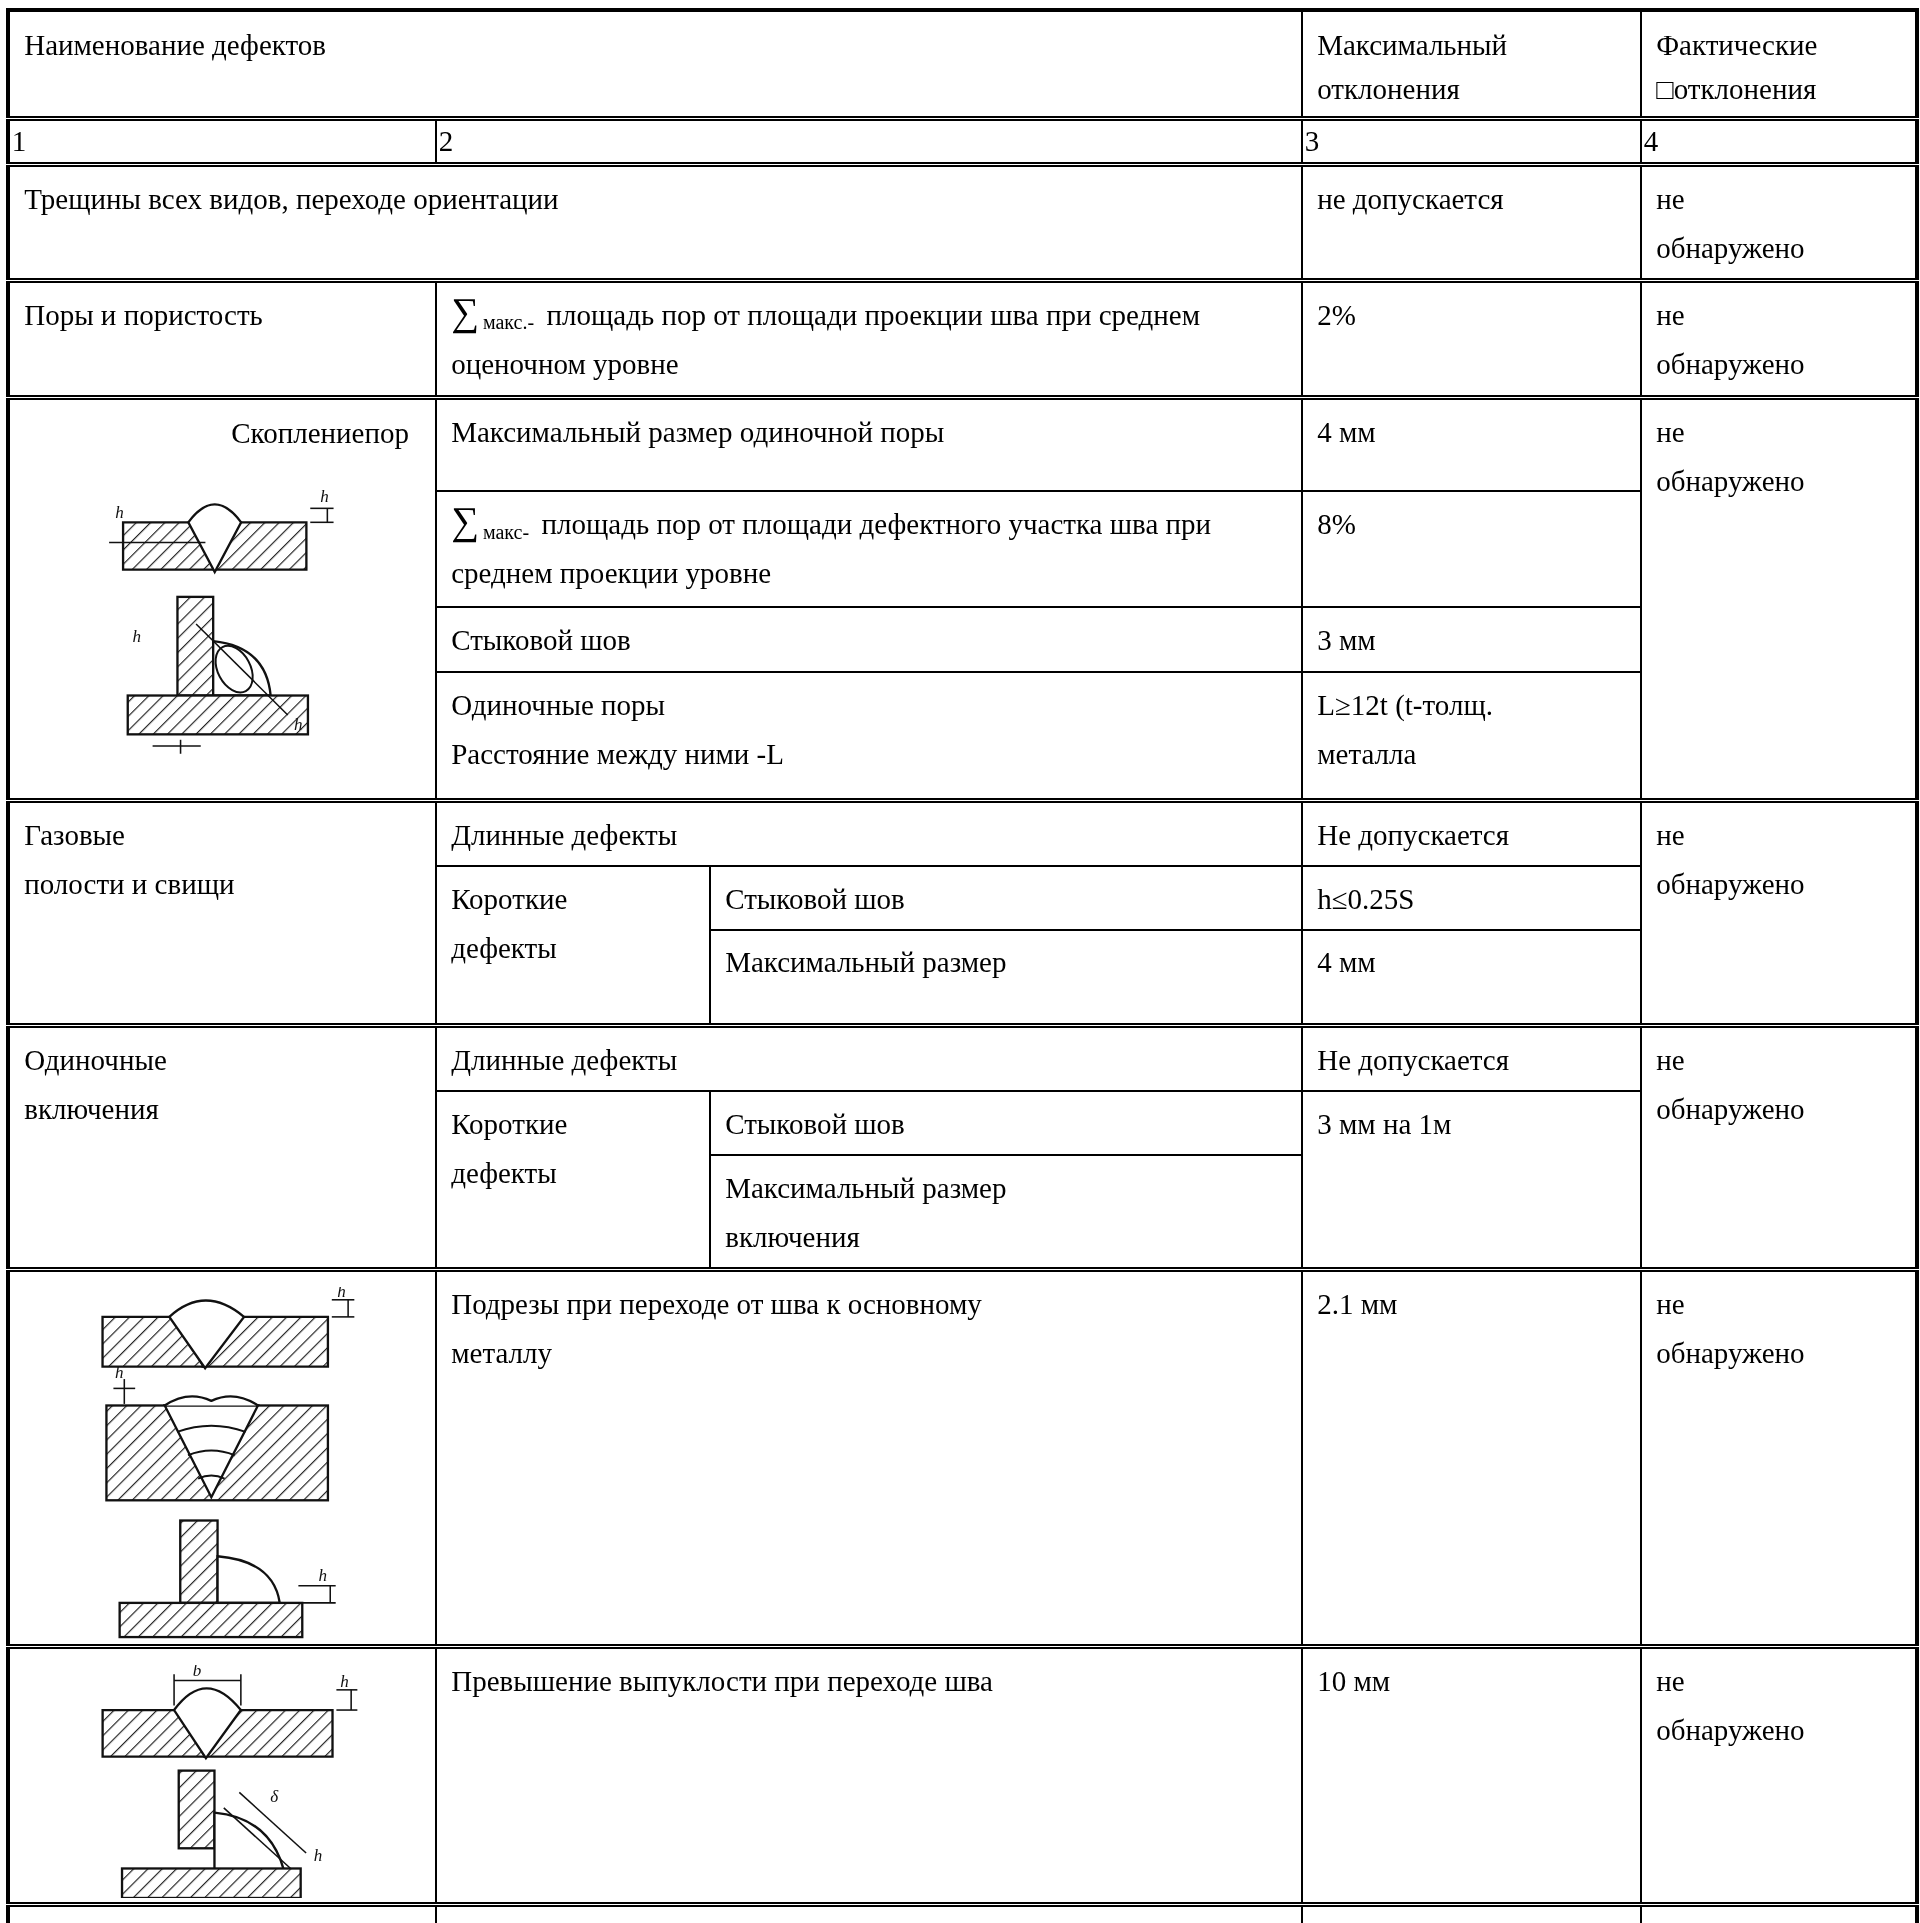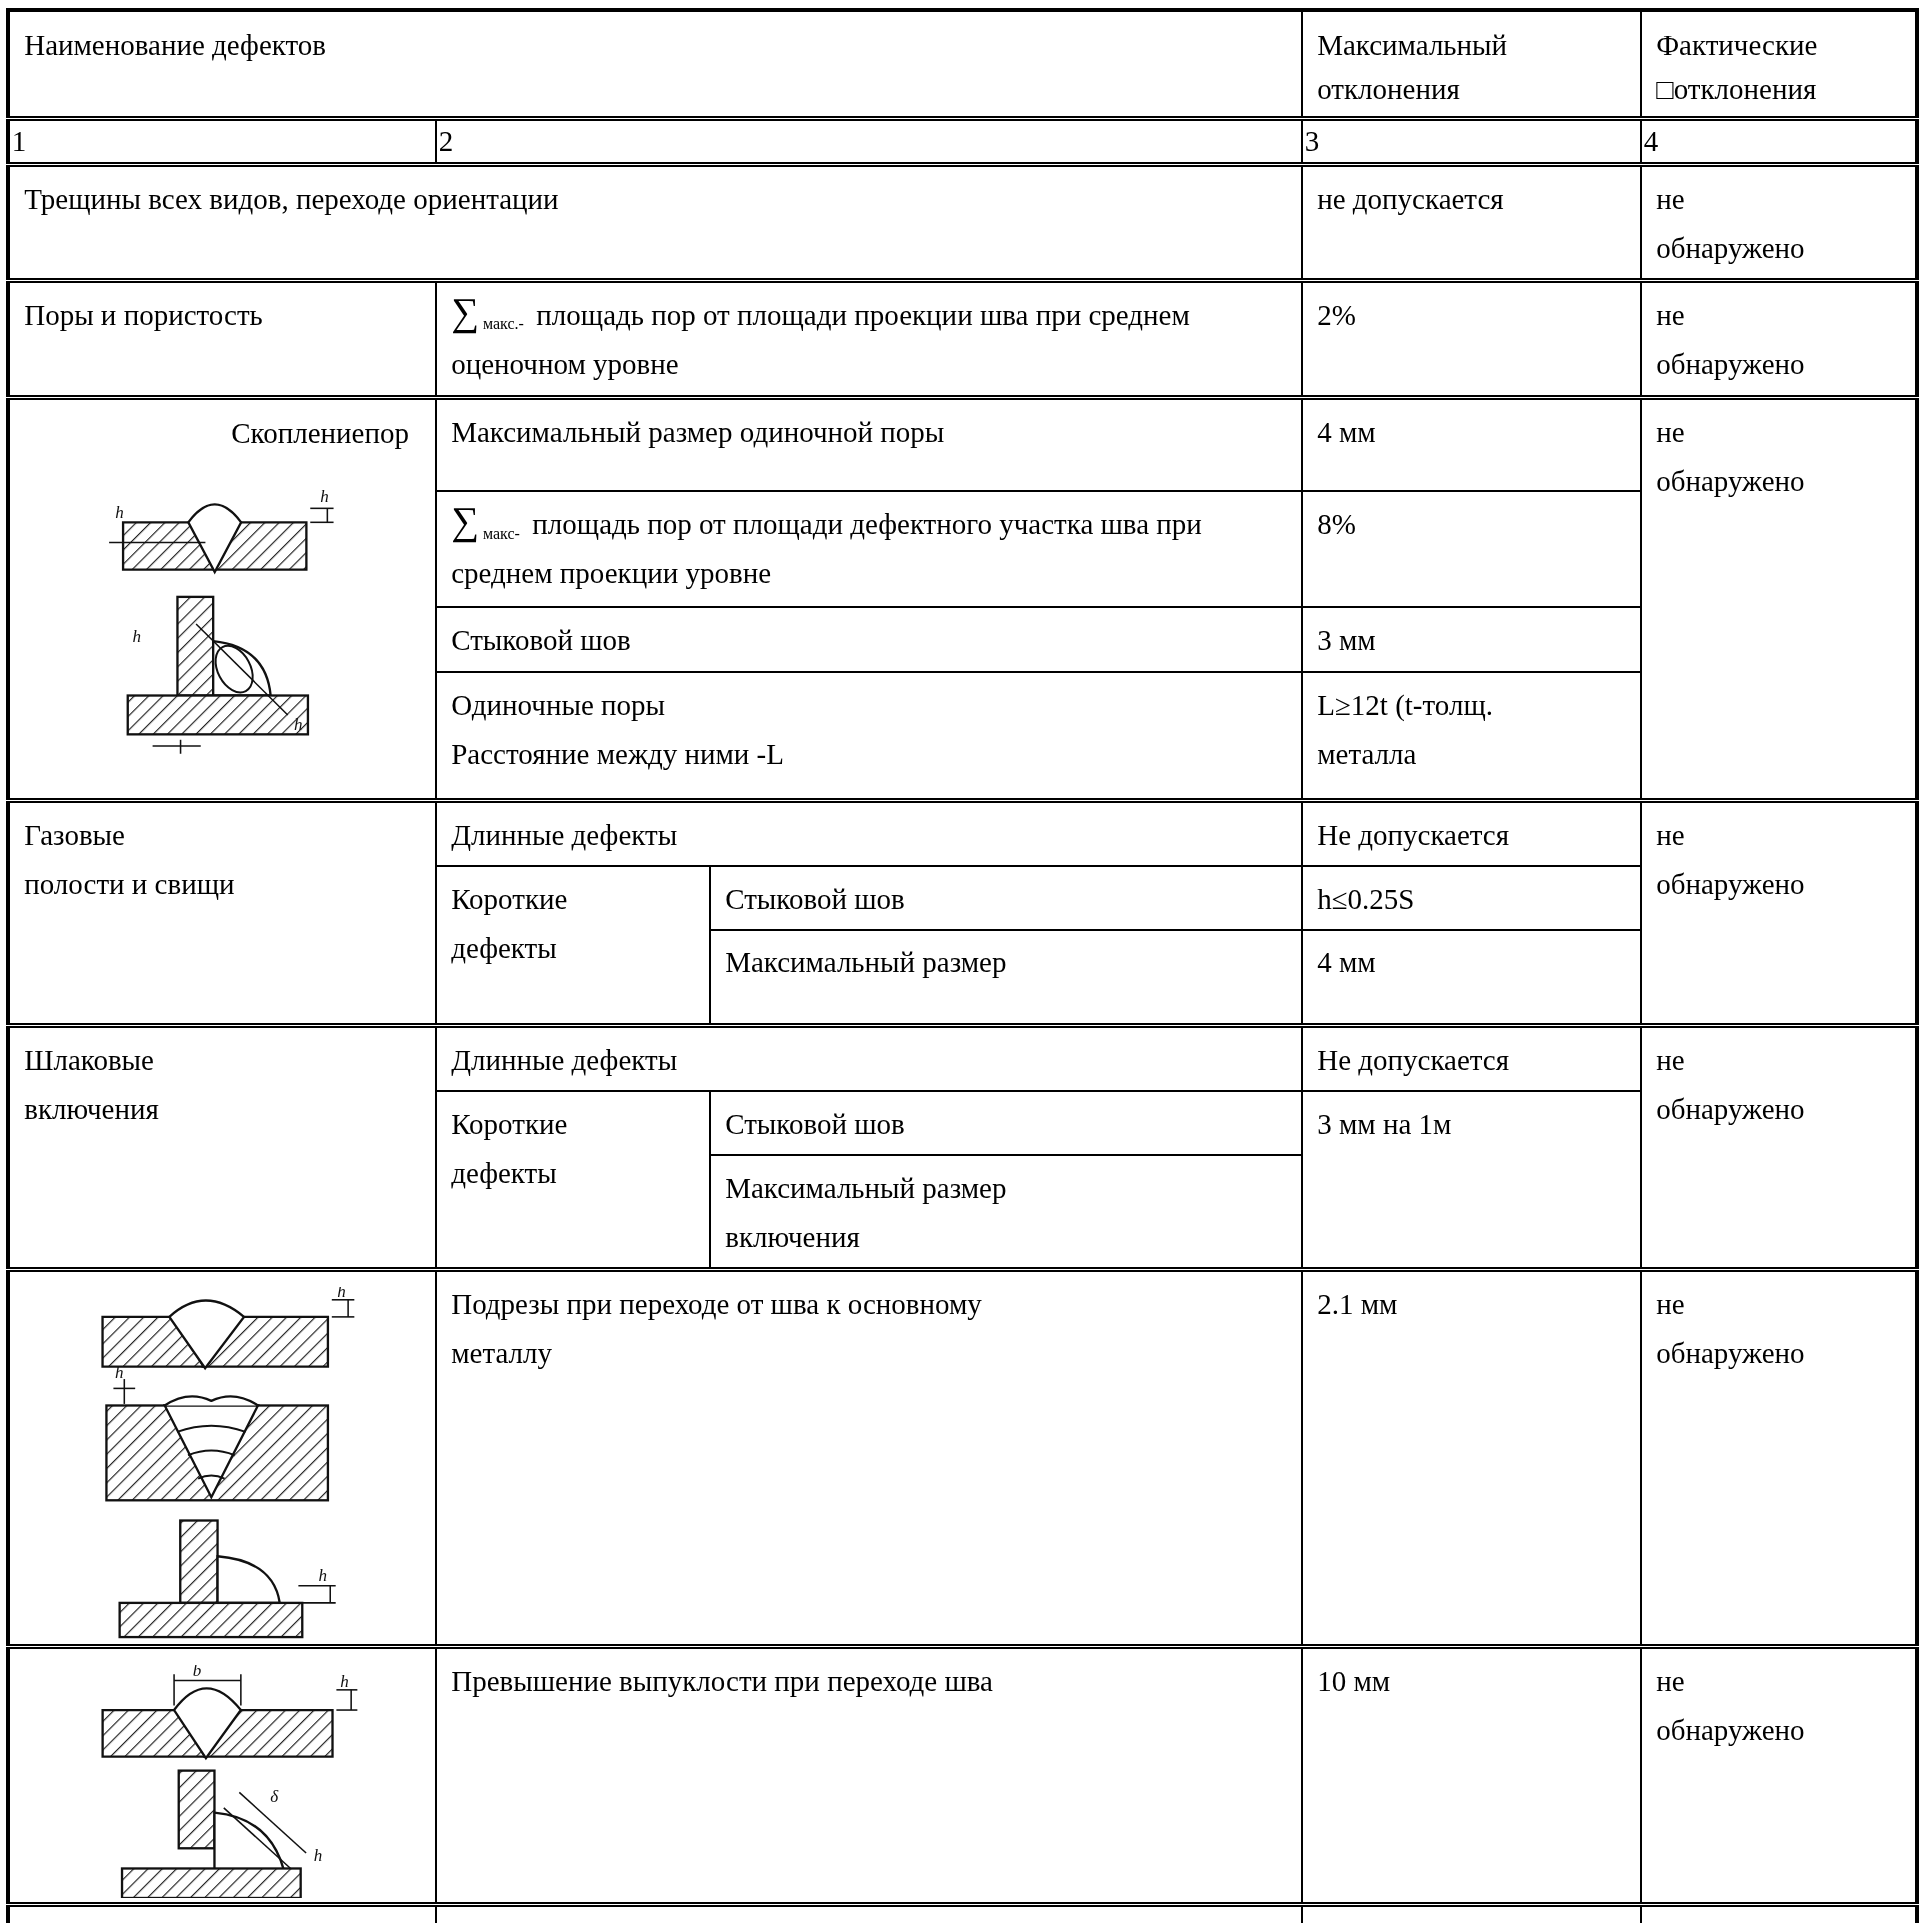--- a/index.html
+++ b/index.html
@@ -8,21 +8,21 @@
        color:#000;font-size:29px;}
   table.tbl{position:absolute;left:6.2px;top:7.8px;width:1908px;
        border-collapse:collapse;table-layout:fixed;border:4.7px solid #000;}
   .tbl td{border:2.3px solid #000;vertical-align:top;padding:7.8px 14px 4.7px;line-height:1.7;
        overflow:hidden;word-wrap:break-word;}
   tr.sect > td{border-top:5.4px double #000;}
   .c{text-align:left;}
   .narrow{display:inline-block;max-width:175px;}
   .blk{display:block;}
   .sigma{font-size:39px;line-height:1;}
-  .ssub{font-size:16px;vertical-align:-4.7px;margin:0 12.5px 0 3.9px;}
+  .ssub{font-size:20px;vertical-align:-4.7px;margin:0 12.5px 0 3.9px;}
   .just{display:flex;justify-content:flex-end;padding:1.6px 20px 0 22px;}
   .pt60{padding-top:58px;}
   .lh15{line-height:1.55;}
   .nums td{padding:1.6px;line-height:1.3;}
   .hdr td{line-height:1.5;padding-top:12.5px;}
   svg.diag{display:block;margin:7.8px auto 0;}
   .dl{font-style:italic;font-size:22px;fill:#111;font-family:"Liberation Serif","DejaVu Serif",serif;}
 </style>
 </head>
 <body>
@@ -143,21 +143,21 @@
     <td>Стыковой шов</td>
     <td>h≤0.25S</td>
   </tr>
   <tr style="height:96px">
     <td>Максимальный размер</td>
     <td>4 мм</td>
   </tr>
 
   <tr class="sect" style="height:50px">
     <td rowspan="3" class="c">
-      <span class="blk">Шлаковые</span>
+      <span class="blk">Одиночные</span>
       <span class="blk">включения</span>
     </td>
     <td colspan="2">Длинные дефекты</td>
     <td class="c">Не допускается</td>
     <td rowspan="3" class="c"><span class="narrow">не обнаружено</span></td>
   </tr>
   <tr style="height:51px">
     <td rowspan="2">
       <span class="blk">Короткие</span>
       <span class="blk">дефекты</span>

